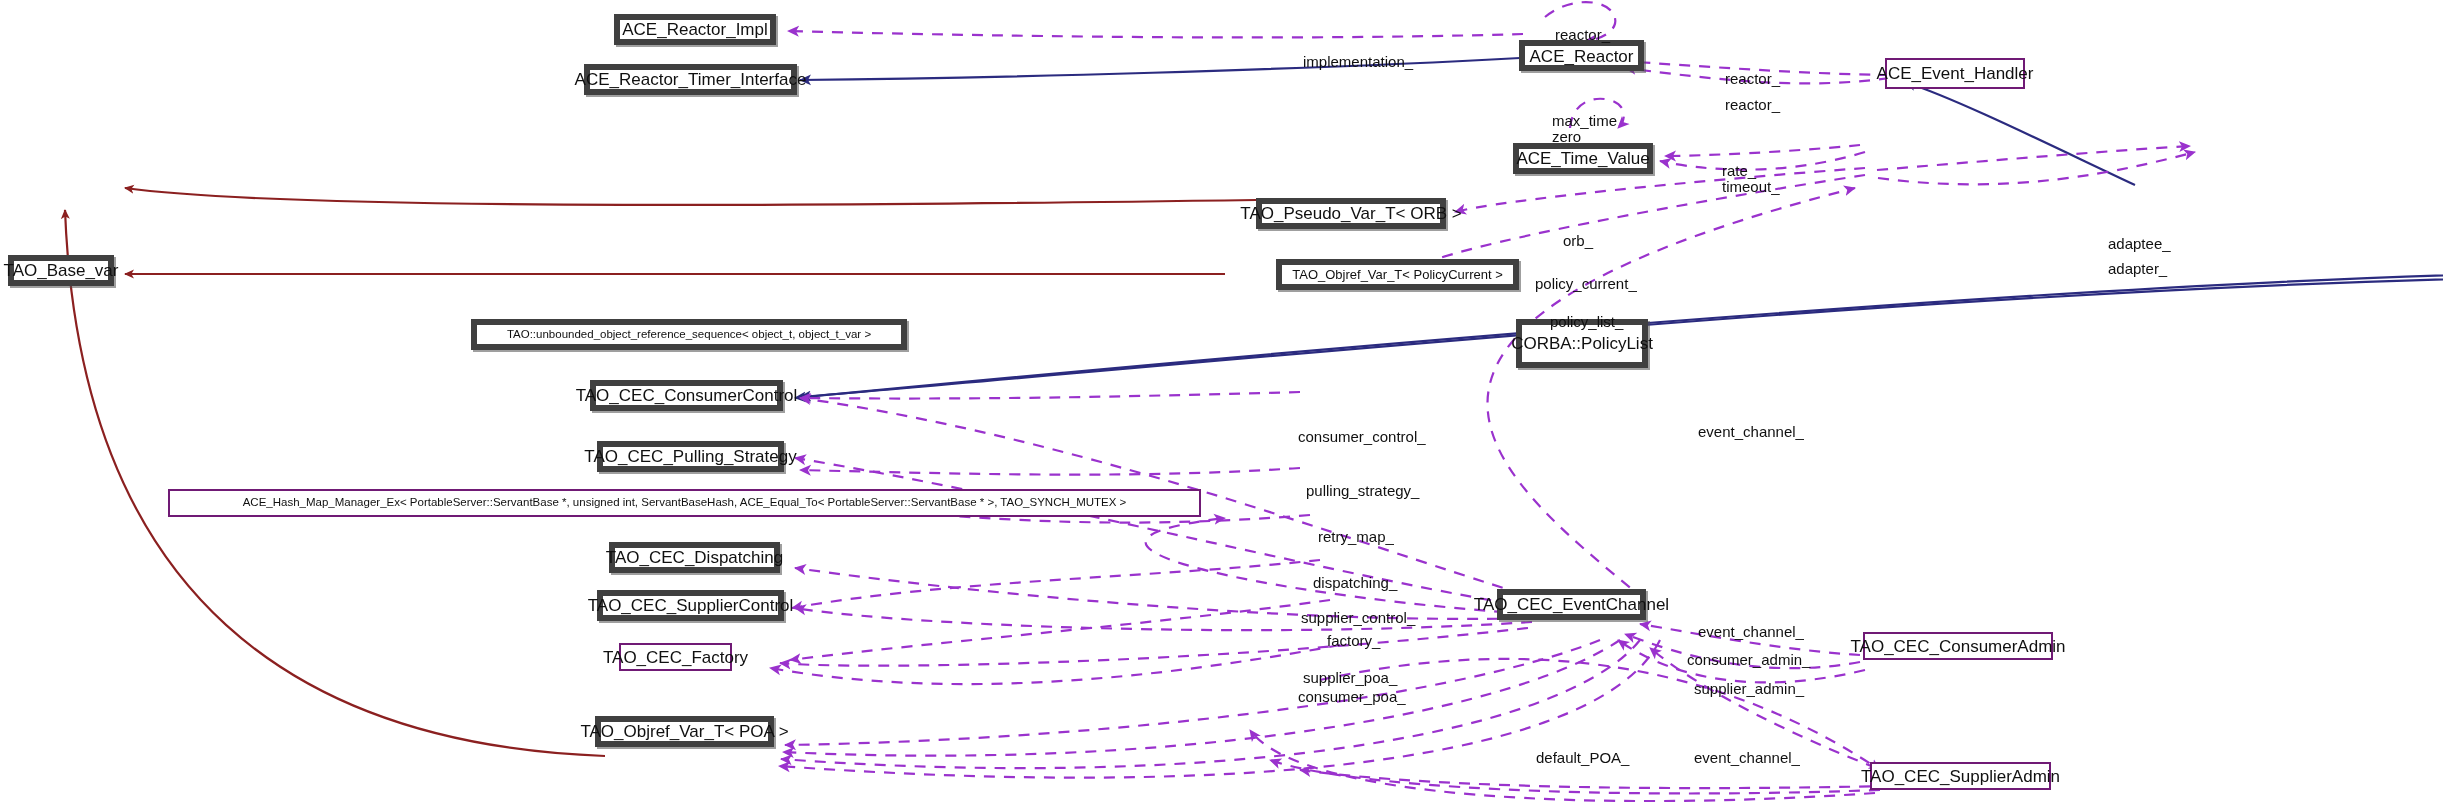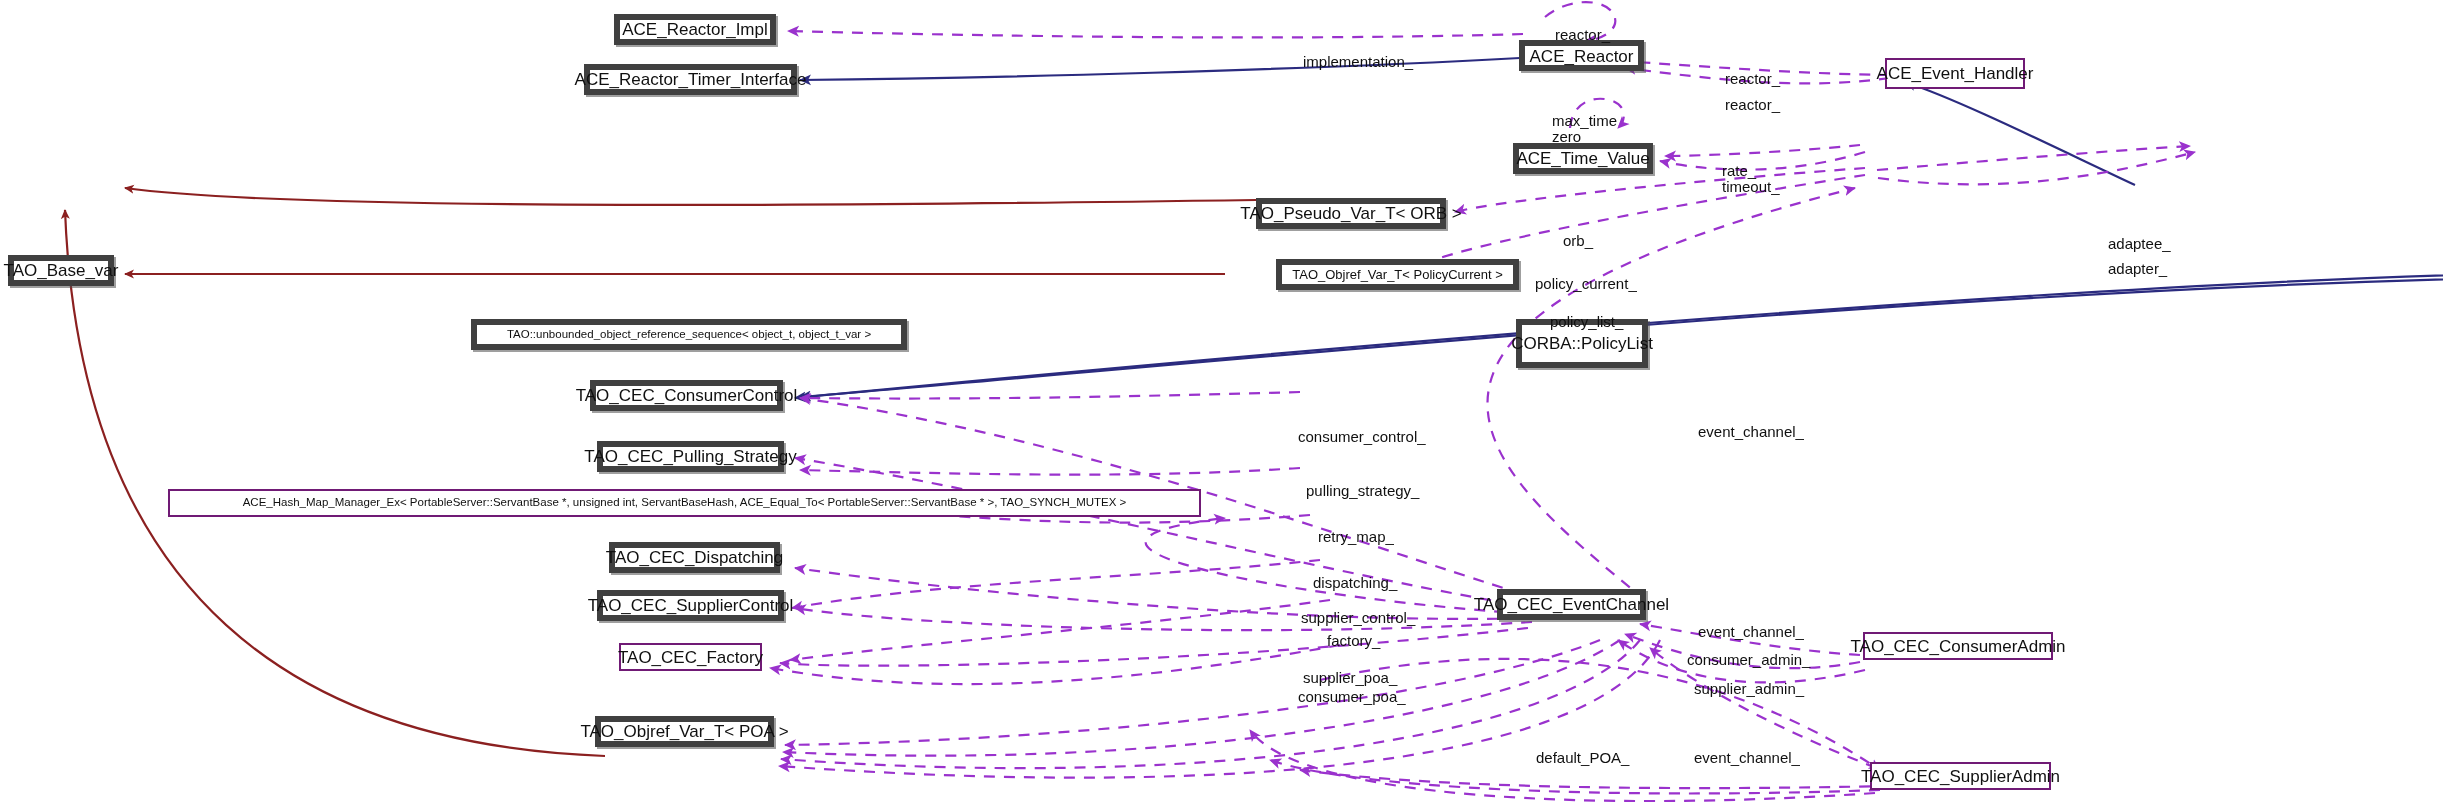--- a/index.html
+++ b/index.html
@@ -135,21 +135,21 @@
       </div>
       <div class="node red tiny" style="left: 168px; top: 489px; width: 1033px; height: 28px;">
         <span class="lbl">ACE_Hash_Map_Manager_Ex&lt; PortableServer::ServantBase *, unsigned int, ServantBaseHash, ACE_Equal_To&lt; PortableServer::ServantBase * &gt;, TAO_SYNCH_MUTEX &gt;</span>
       </div>
       <div class="node" style="left: 609px; top: 542px; width: 171px; height: 31px;">
         <span class="lbl">TAO_CEC_Dispatching</span>
       </div>
       <div class="node" style="left: 597px; top: 590px; width: 187px; height: 31px;">
         <span class="lbl">TAO_CEC_SupplierControl</span>
       </div>
-      <div class="node red" style="left: 619px; top: 643px; width: 143px; height: 28px;">
+      <div class="node red" style="left: 619px; top: 643px; width: 113px; height: 28px;">
         <span class="lbl">TAO_CEC_Factory</span>
       </div>
       <div class="node" style="left: 1497px; top: 589px; width: 149px; height: 31px;">
         <span class="lbl">TAO_CEC_EventChannel</span>
       </div>
       <div class="node red" style="left: 1863px; top: 632px; width: 190px; height: 28px;">
         <span class="lbl">TAO_CEC_ConsumerAdmin</span>
       </div>
       <div class="node red" style="left: 1870px; top: 762px; width: 181px; height: 28px;">
         <span class="lbl">TAO_CEC_SupplierAdmin</span>

